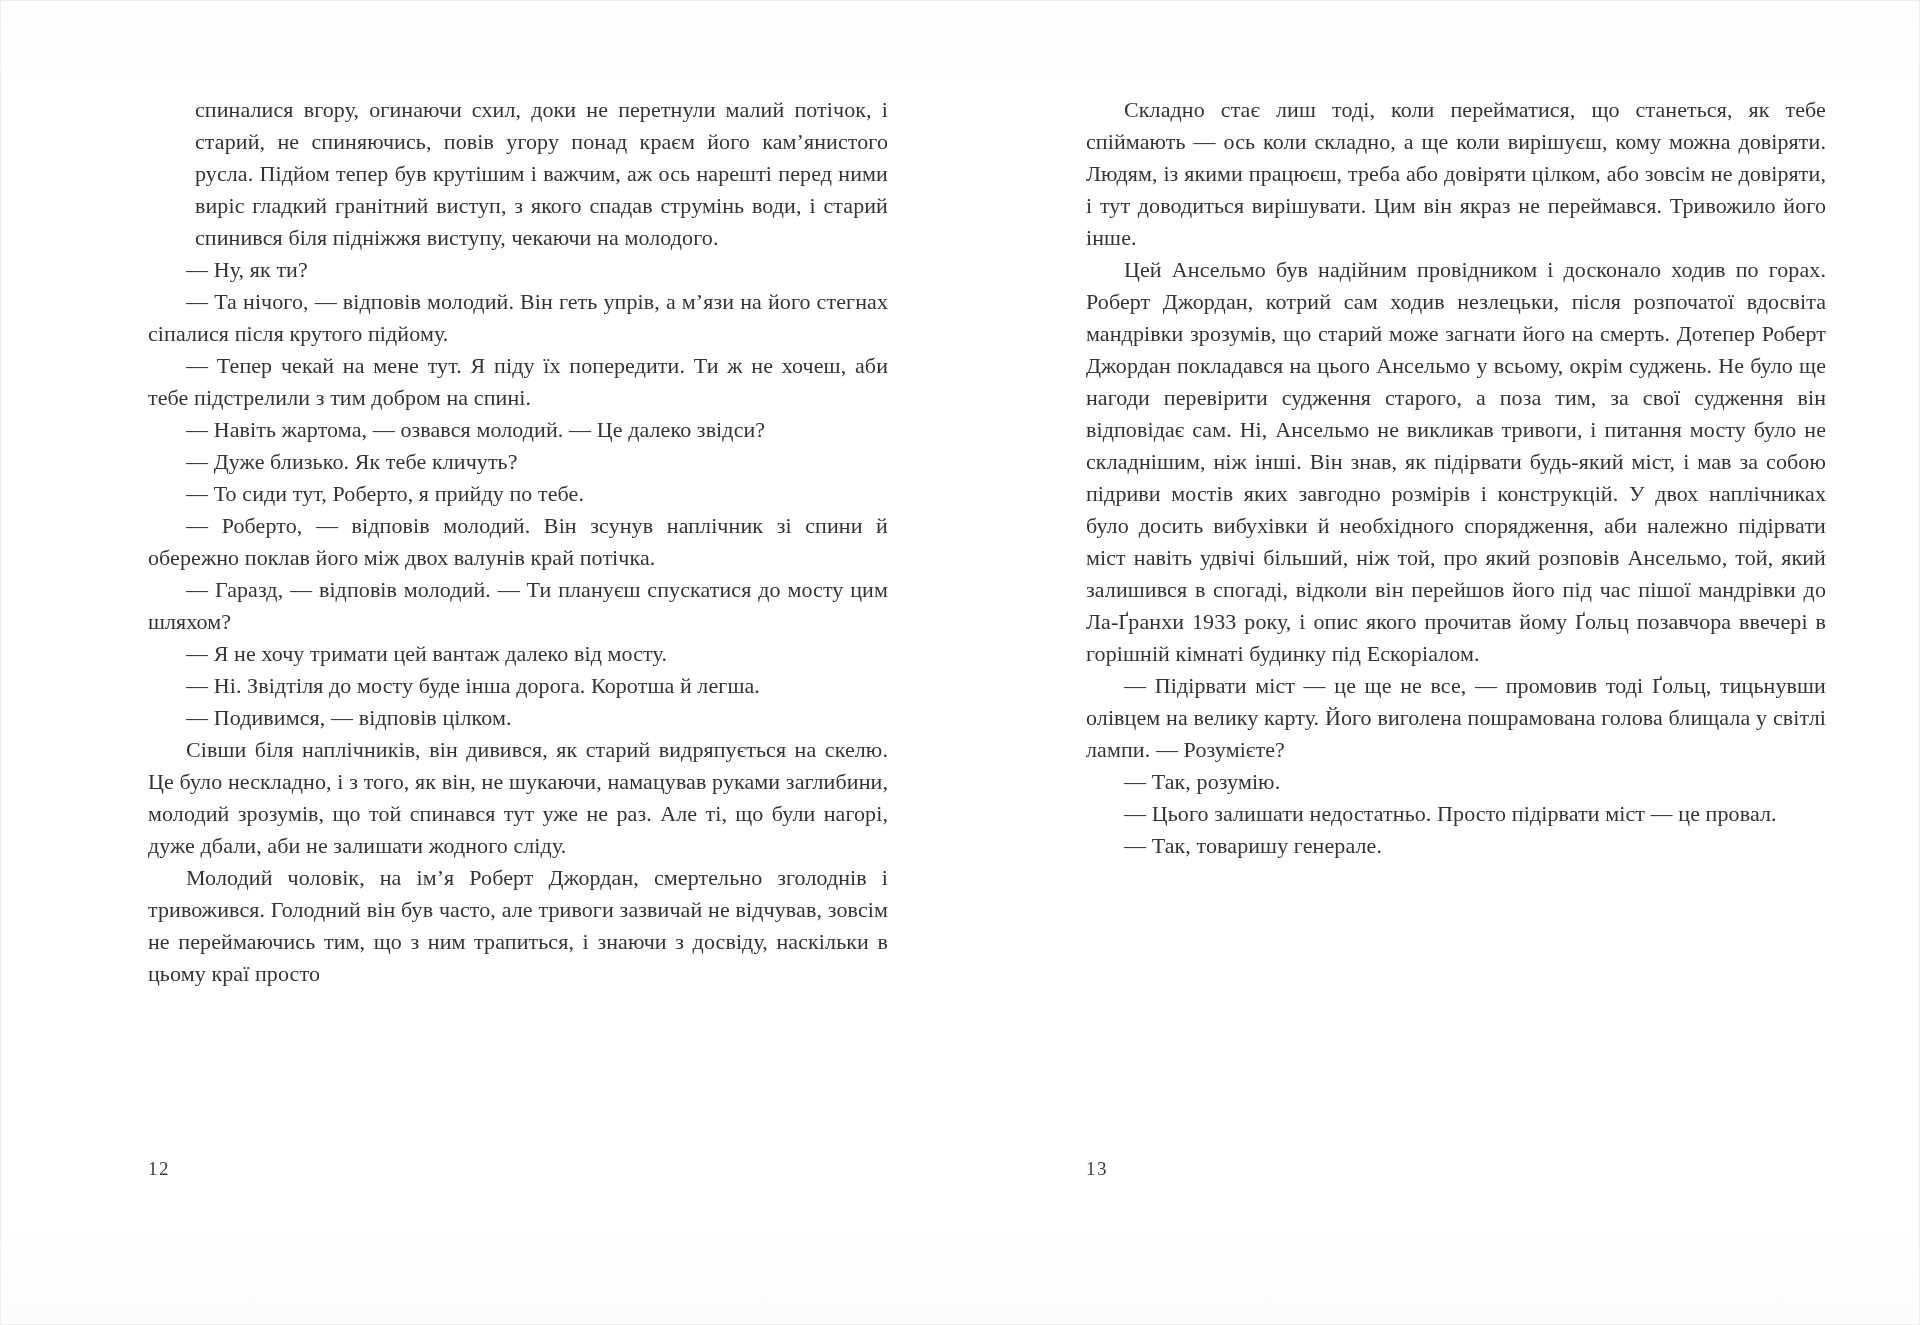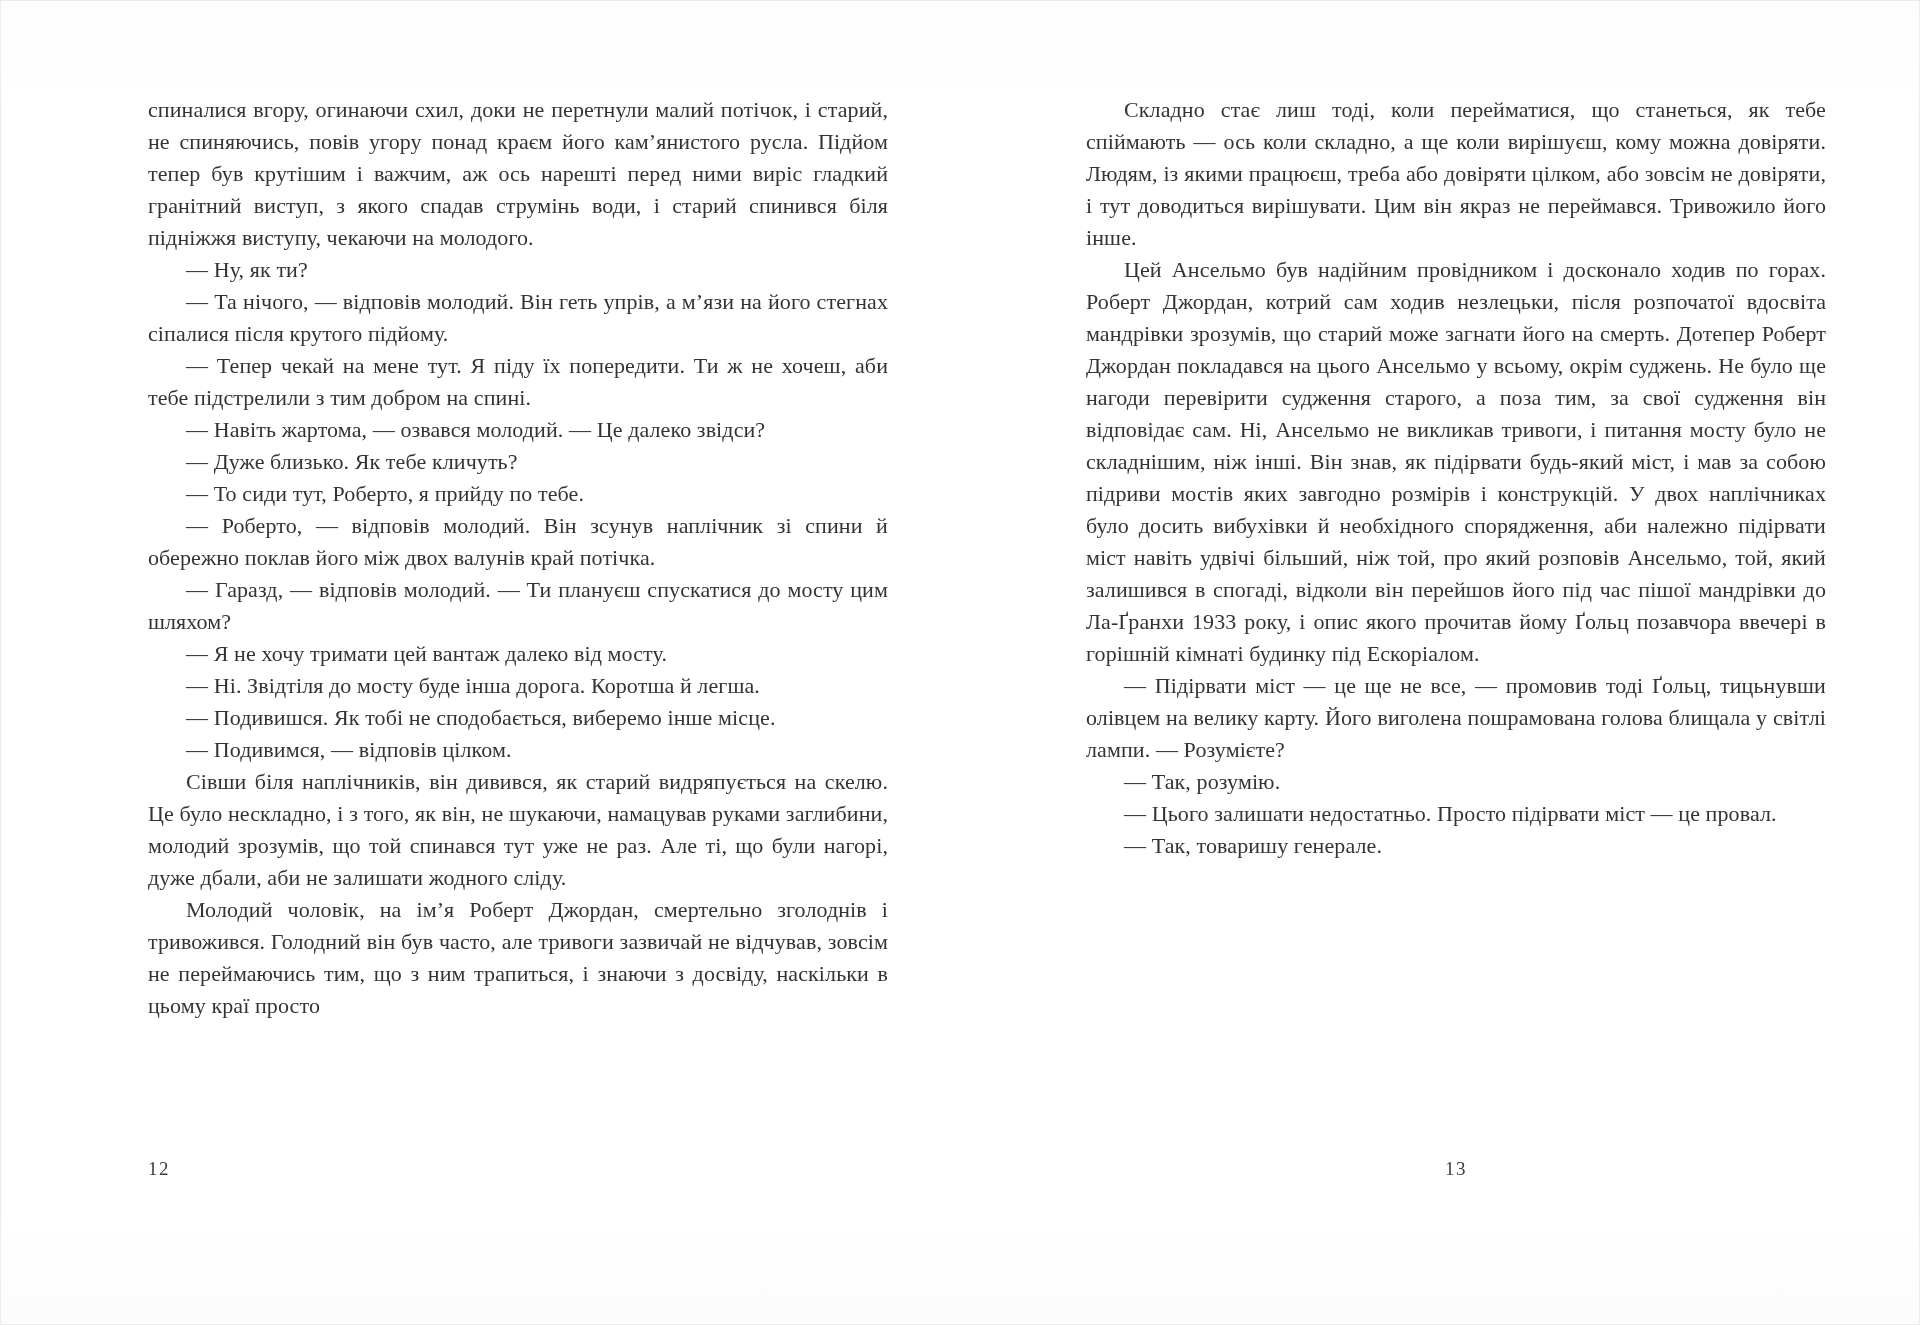--- a/index.html
+++ b/index.html
@@ -35,51 +35,51 @@
     margin: 0;
     padding: 0;
     font-size: 22px;
     line-height: 32px;
     text-align: justify;
     text-indent: 38px;
     letter-spacing: 0.1px;
   }
   .text-block p.no-indent {
     text-indent: 0;
+    margin-left: 47px;
   }
   .page-number {
     position: absolute;
     top: 1064px;
     width: 100%;
     font-size: 19px;
     letter-spacing: 1.5px;
     color: #3c3c3c;
   }
   .page-number.align-left  { text-align: left; }
-  .page-number.align-right { text-align: center; }
+  .page-number.align-right { text-align: left; }
 </style>
 </head>
 <body>
 
 <div class="spread">
 
   <section class="page left-pos">
     <div class="text-block">
         <p class="no-indent">спиналися вгору, огинаючи схил, доки не перетнули малий потічок, і старий, не спиняючись, повів угору понад краєм його кам’янистого русла. Підйом тепер був крутішим і важчим, аж ось нарешті перед ними виріс гладкий гранітний виступ, з якого спадав струмінь води, і старий спинився біля підніжжя виступу, чекаючи на молодого.</p>
         <p class="">— Ну, як ти?</p>
         <p class="">— Та нічого, — відповів молодий. Він геть упрів, а м’язи на його стегнах сіпалися після крутого підйому.</p>
         <p class="">— Тепер чекай на мене тут. Я піду їх попередити. Ти ж не хочеш, аби тебе підстрелили з тим добром на спині.</p>
         <p class="">— Навіть жартома, — озвався молодий. — Це далеко звідси?</p>
         <p class="">— Дуже близько. Як тебе кличуть?</p>
         <p class="">— То сиди тут, Роберто, я прийду по тебе.</p>
         <p class="">— Роберто, — відповів молодий. Він зсунув наплічник зі спини й обережно поклав його між двох валунів край потічка.</p>
         <p class="">— Гаразд, — відповів молодий. — Ти плануєш спускатися до мосту цим шляхом?</p>
         <p class="">— Я не хочу тримати цей вантаж далеко від мосту.</p>
         <p class="">— Ні. Звідтіля до мосту буде інша дорога. Коротша й легша.</p>
-        <p class="">— Подивишся. Як тобі не сподобається, виберемо інше місце.</p>
         <p class="">— Подивимся, — відповів цілком.</p>
         <p class="">Сівши біля наплічників, він дивився, як старий видряпується на скелю. Це було нескладно, і з того, як він, не шукаючи, намацував руками заглибини, молодий зрозумів, що той спинався тут уже не раз. Але ті, що були нагорі, дуже дбали, аби не залишати жодного сліду.</p>
         <p class="">Молодий чоловік, на ім’я Роберт Джордан, смертельно зголоднів і тривожився. Голодний він був часто, але тривоги зазвичай не відчував, зовсім не переймаючись тим, що з ним трапиться, і знаючи з досвіду, наскільки в цьому краї просто</p>
       </div>
     <div class="page-number align-left">12</div>
   </section>
 
   <section class="page right-pos">
     <div class="text-block">
         <p class="">Складно стає лиш тоді, коли перейматися, що станеться, як тебе спіймають — ось коли складно, а ще коли вирішуєш, кому можна довіряти. Людям, із якими працюєш, треба або довіряти цілком, або зовсім не довіряти, і тут доводиться вирішувати. Цим він якраз не переймався. Тривожило його інше.</p>

